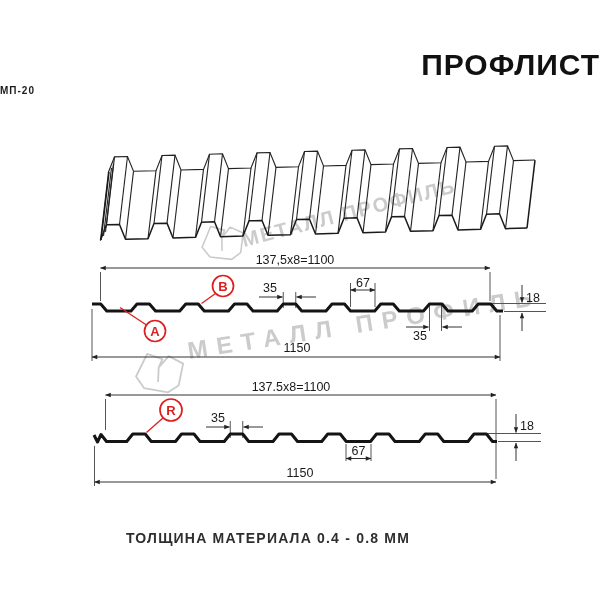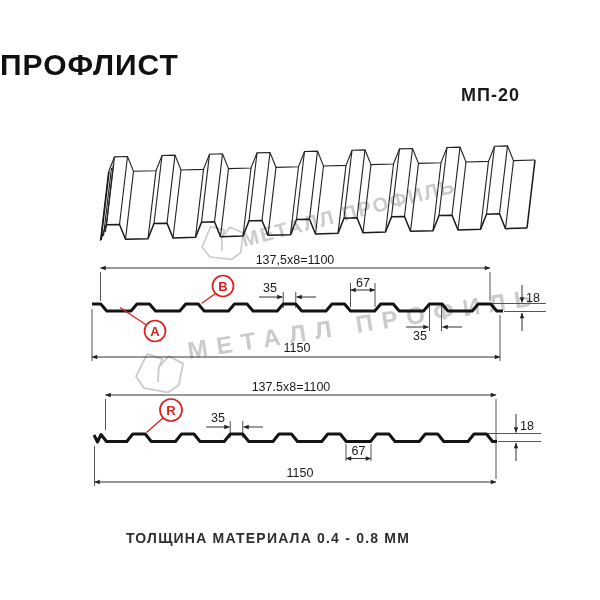--- a/index.html
+++ b/index.html
@@ -1,21 +1,21 @@
 <!DOCTYPE html>
 <html><head>
 <meta charset="utf-8">
 <style>
   html,body{margin:0;padding:0;background:#fff;}
   .canvas{position:relative;width:600px;height:600px;background:#ffffff;overflow:hidden;
           font-family:"Liberation Sans",sans-serif;}
-  .page-title{position:absolute;left:0;top:48px;width:600px;text-align:left;
+  .page-title{position:absolute;left:0;top:48px;width:600px;text-align:right;
               font-size:30px;font-weight:800;letter-spacing:1px;color:#111;}
-  .product-code{position:absolute;left:0;top:85px;width:520px;text-align:right;
-                font-size:18px;font-weight:600;letter-spacing:1px;color:#1a1a1a;}
+  .product-code{position:absolute;left:0;top:85px;width:520px;text-align:left;
+                font-size:10px;font-weight:600;letter-spacing:1px;color:#1a1a1a;}
   .material-note{position:absolute;left:0;top:530px;width:536px;text-align:center;
                  font-size:14px;font-weight:600;letter-spacing:1.2px;color:#2e2e2e;}
   svg{position:absolute;left:0;top:0;}
   svg text{font-family:"Liberation Sans",sans-serif;}
   .dim-text{font-size:12.5px;fill:#1a1a1a;}
   .marker-letter{font-size:13px;font-weight:700;fill:#dd1f1f;}
   .wm-text{font-size:20px;font-weight:700;fill:#c2c2c2;opacity:.85;letter-spacing:2px;}
   .wm-text2{font-size:24px;font-weight:700;fill:#c2c2c2;opacity:.85;letter-spacing:9px;}
   .thin{stroke:#555;stroke-width:1;fill:none;}
   .dimline{stroke:#333;stroke-width:1;fill:none;}

